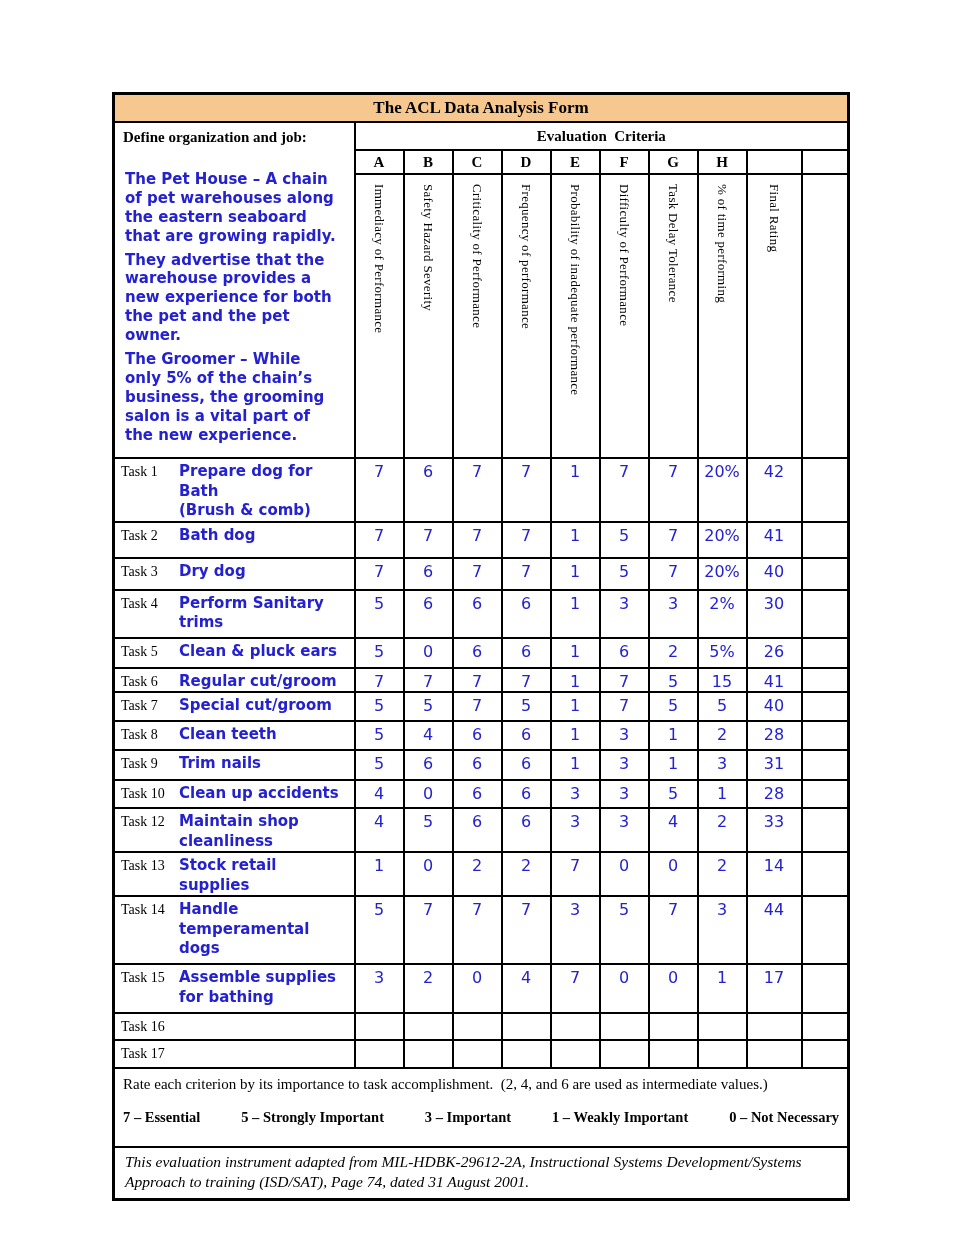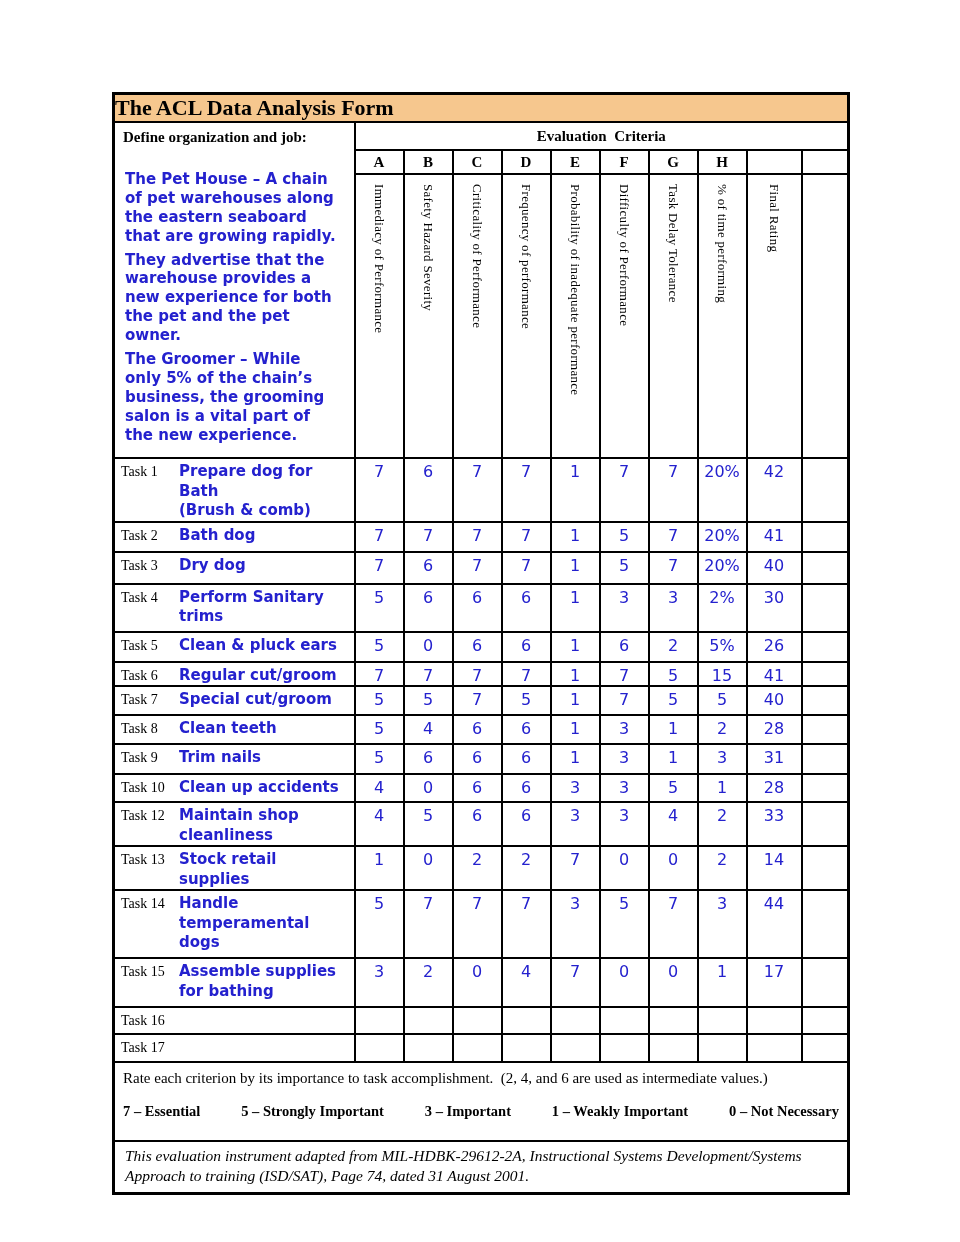--- a/index.html
+++ b/index.html
@@ -9,22 +9,22 @@
   }
   .sheet{position:absolute;left:112px;top:92px;}
   table.acl{
     border-collapse:collapse;table-layout:fixed;width:735px;
     border:3px solid #000;
   }
   td{border:2px solid #000;padding:0;overflow:hidden;}
 
   
   .title-cell{
-    background:var(--accent,#F6C78E);text-align:left;vertical-align:middle;
-    font-weight:bold;font-size:22px;height:26px;
+    background:var(--accent,#F6C78E);text-align:center;vertical-align:middle;
+    font-weight:bold;font-size:17px;height:26px;
   }
   
   .eval-cell{
     text-align:center;vertical-align:middle;font-weight:bold;font-size:15px;
     height:26px;white-space:pre;
   }
   .define-cell{vertical-align:top;padding:6px 14px 0 8px;}
   .define-label{font-weight:bold;font-size:15px;}
   .org{
     margin-top:24px;padding-left:2px;color:var(--blue,#2421CE);
@@ -135,21 +135,21 @@
           <td class="val">6</td>
           <td class="val">7</td>
           <td class="val">7</td>
           <td class="val">1</td>
           <td class="val">7</td>
           <td class="val">7</td>
           <td class="val">20%</td>
           <td class="val">42</td>
           <td class="val"></td>
         </tr>
-        <tr style="height: 30px;">
+        <tr style="height: 36px;">
     <td class="task-cell">
       <div class="task-cell-inner">
         <span class="task-row-label">Task 2</span>
         <span class="task-name">Bath dog</span>
       </div>
     </td>
   <td class="val">7</td>
           <td class="val">7</td>
           <td class="val">7</td>
           <td class="val">7</td>

